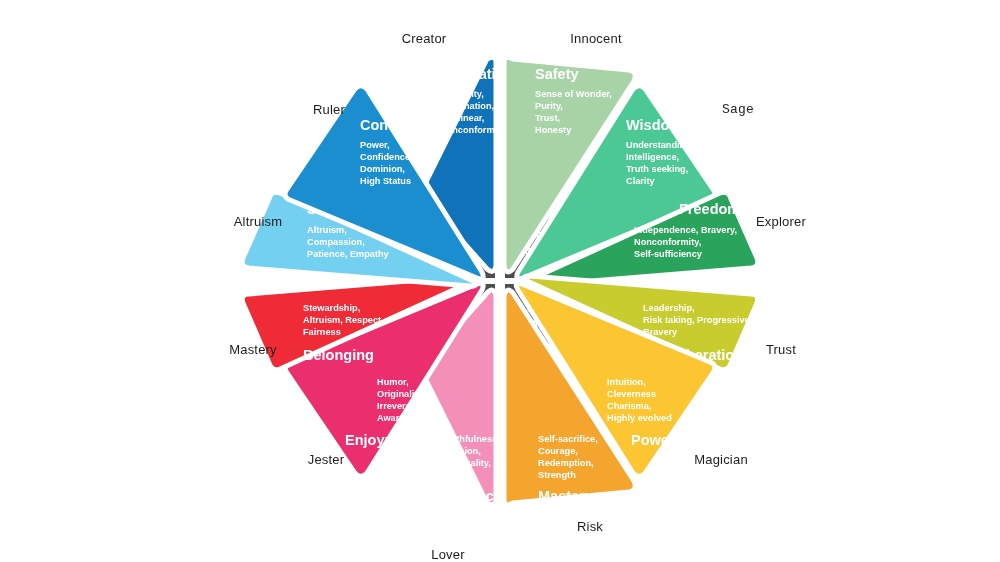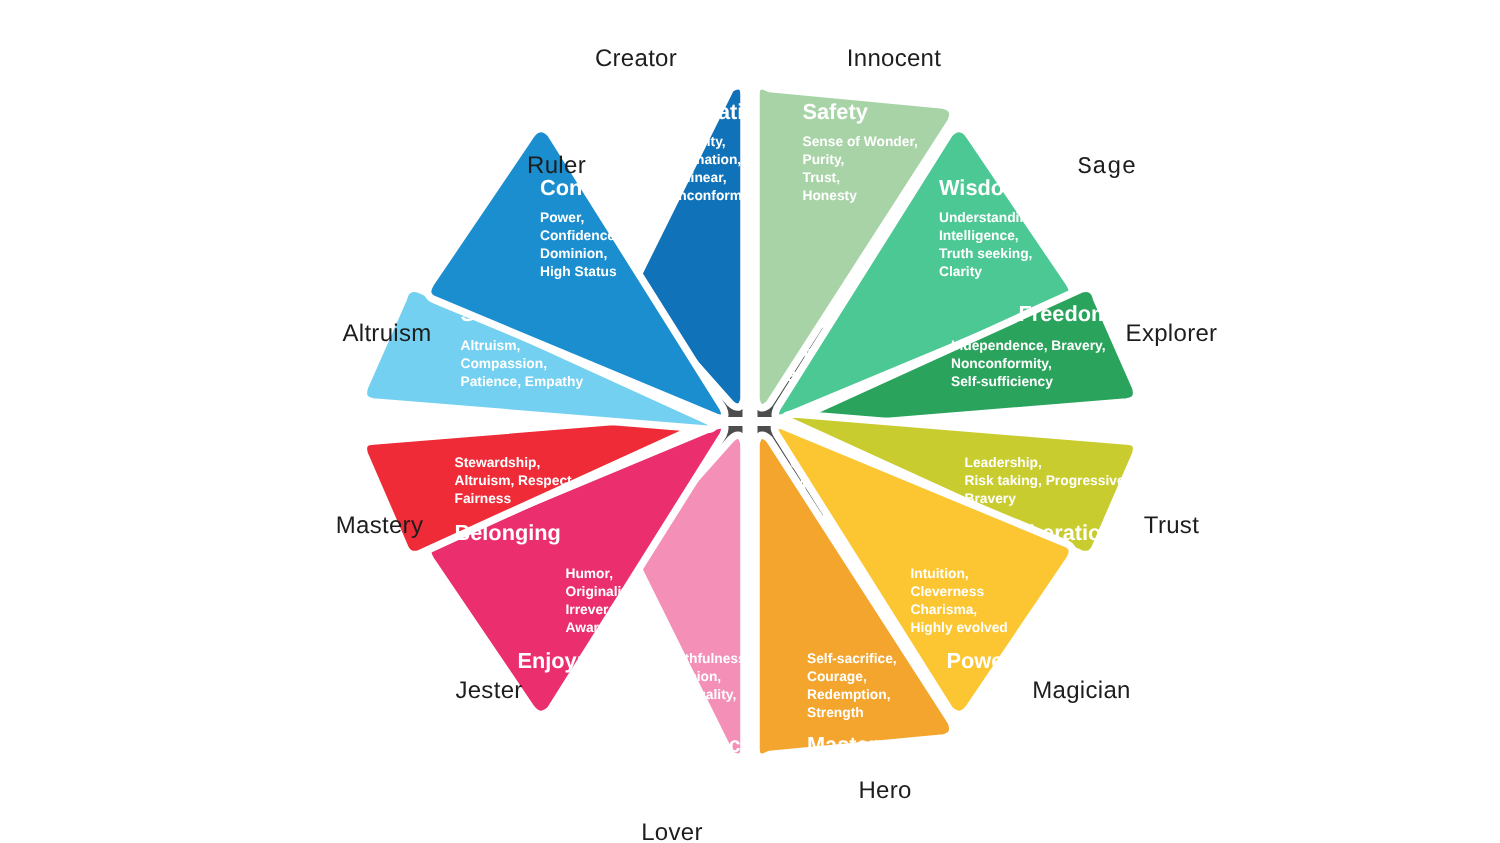--- a/index.html
+++ b/index.html
@@ -8,21 +8,21 @@
     background:#ffffff;
     font-family:"Liberation Sans", sans-serif;
     overflow:hidden;
   }
   #wheel-root{position:relative;width:1000px;height:562px;}
   svg#wheel{position:absolute;left:0;top:0;width:1000px;height:562px;display:block;}
 
   .outer-label{
     position:absolute;
     font-family:"Liberation Sans", sans-serif;
-    font-size:16px;
+    font-size:13px;
     color:#1d1d1d;
     font-weight:400;
     white-space:nowrap;
     letter-spacing:.2px;
   }
 
   .seg-title{
     font-family:"Liberation Sans", sans-serif;
     font-weight:bold;
     fill:#ffffff;
@@ -177,20 +177,20 @@
     </g>
 
   </svg>
 
   <div class="outer-label" style="left:424px; top:31px; transform:translateX(-50%);">Creator</div>
   <div class="outer-label" style="left:596px; top:31px; transform:translateX(-50%);">Innocent</div>
   <div class="outer-label" style="left:738px; top:102px; transform:translateX(-50%);font-family:Liberation Mono, monospace;">Sage</div>
   <div class="outer-label" style="left:781px; top:214px; transform:translateX(-50%);">Explorer</div>
   <div class="outer-label" style="left:781px; top:342px; transform:translateX(-50%);">Trust</div>
   <div class="outer-label" style="left:721px; top:452px; transform:translateX(-50%);">Magician</div>
-  <div class="outer-label" style="left:590px; top:519px; transform:translateX(-50%);">Hero</div>
+  <div class="outer-label" style="left:590px; top:519px; transform:translateX(-50%);">Risk</div>
   <div class="outer-label" style="left:448px; top:547px; transform:translateX(-50%);">Lover</div>
   <div class="outer-label" style="left:326px; top:452px; transform:translateX(-50%);">Jester</div>
   <div class="outer-label" style="left:253px; top:342px; transform:translateX(-50%);">Mastery</div>
   <div class="outer-label" style="left:258px; top:214px; transform:translateX(-50%);">Altruism</div>
-  <div class="outer-label" style="left:329px; top:102px; transform:translateX(-50%);margin-left:42px;">Ruler</div>
+  <div class="outer-label" style="left:329px; top:102px; transform:translateX(-50%);">Ruler</div>
 
 </div>
 
 </body></html>

